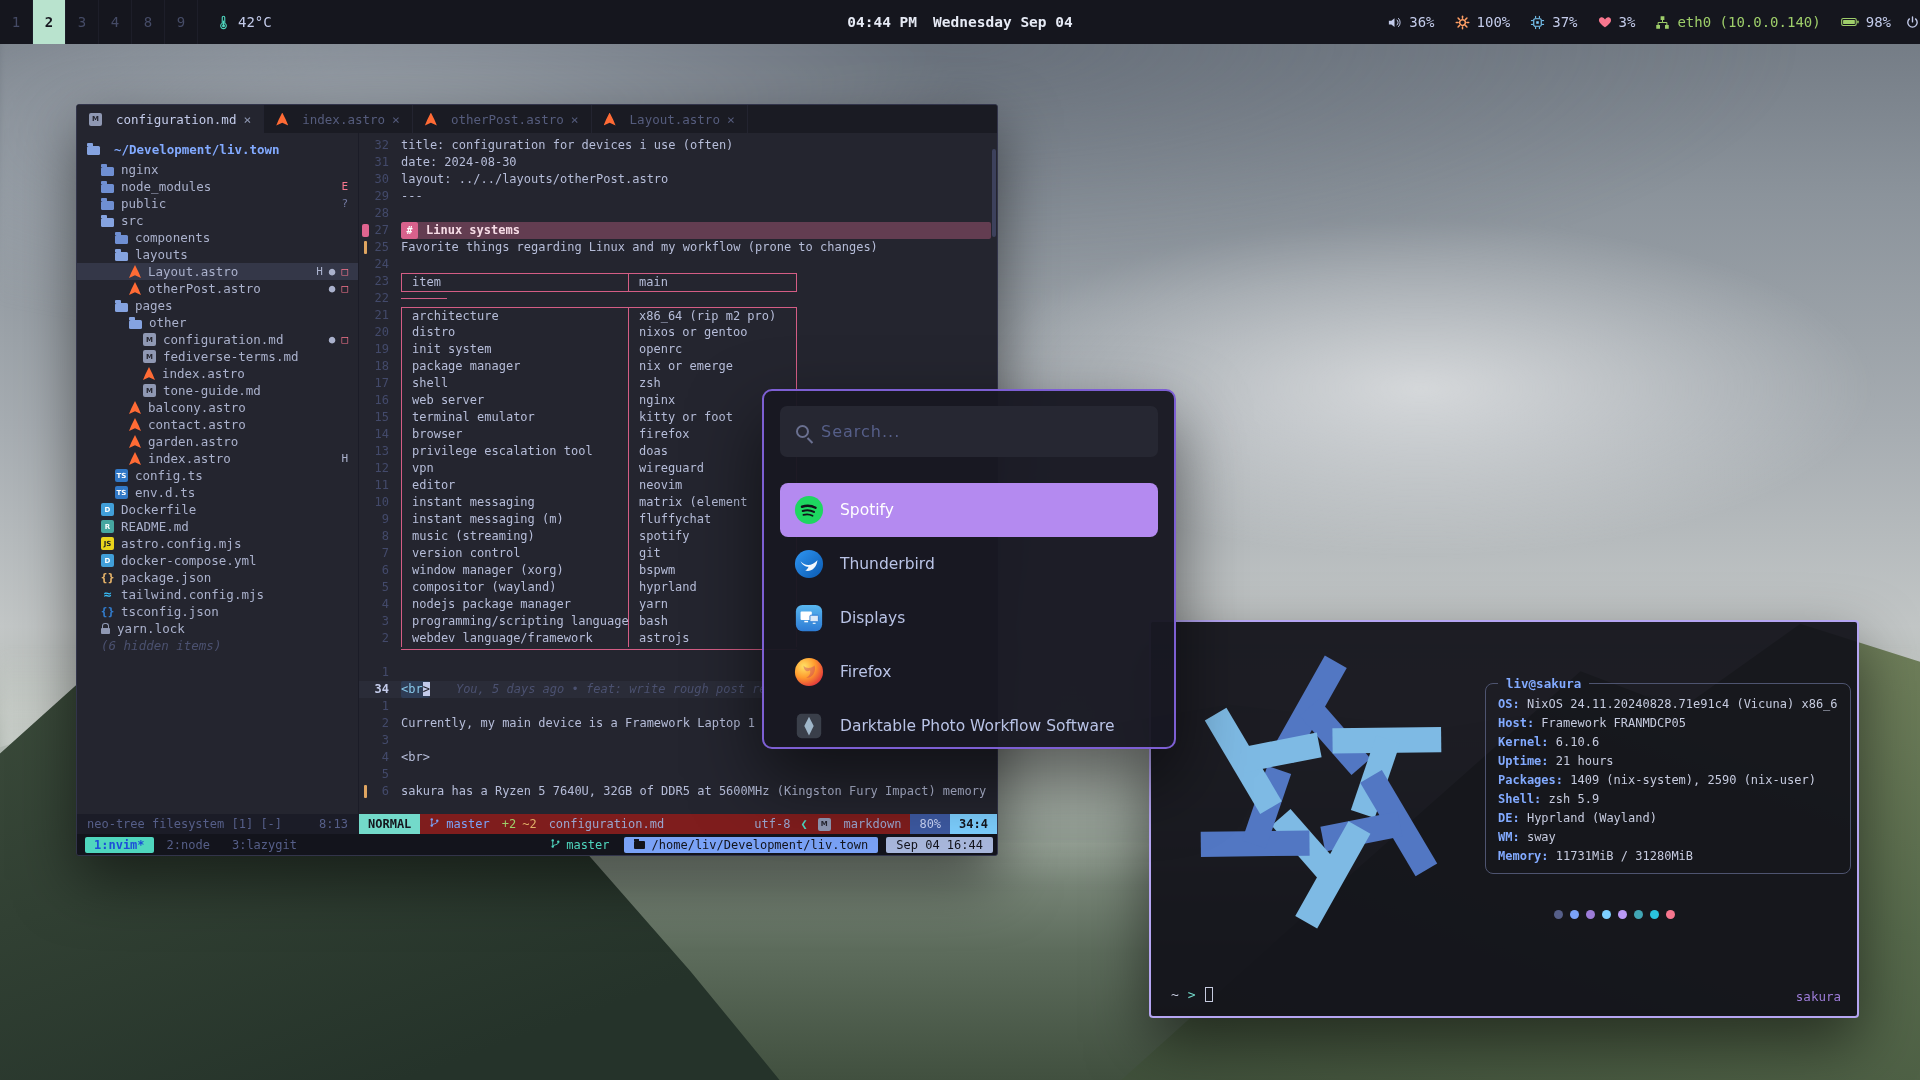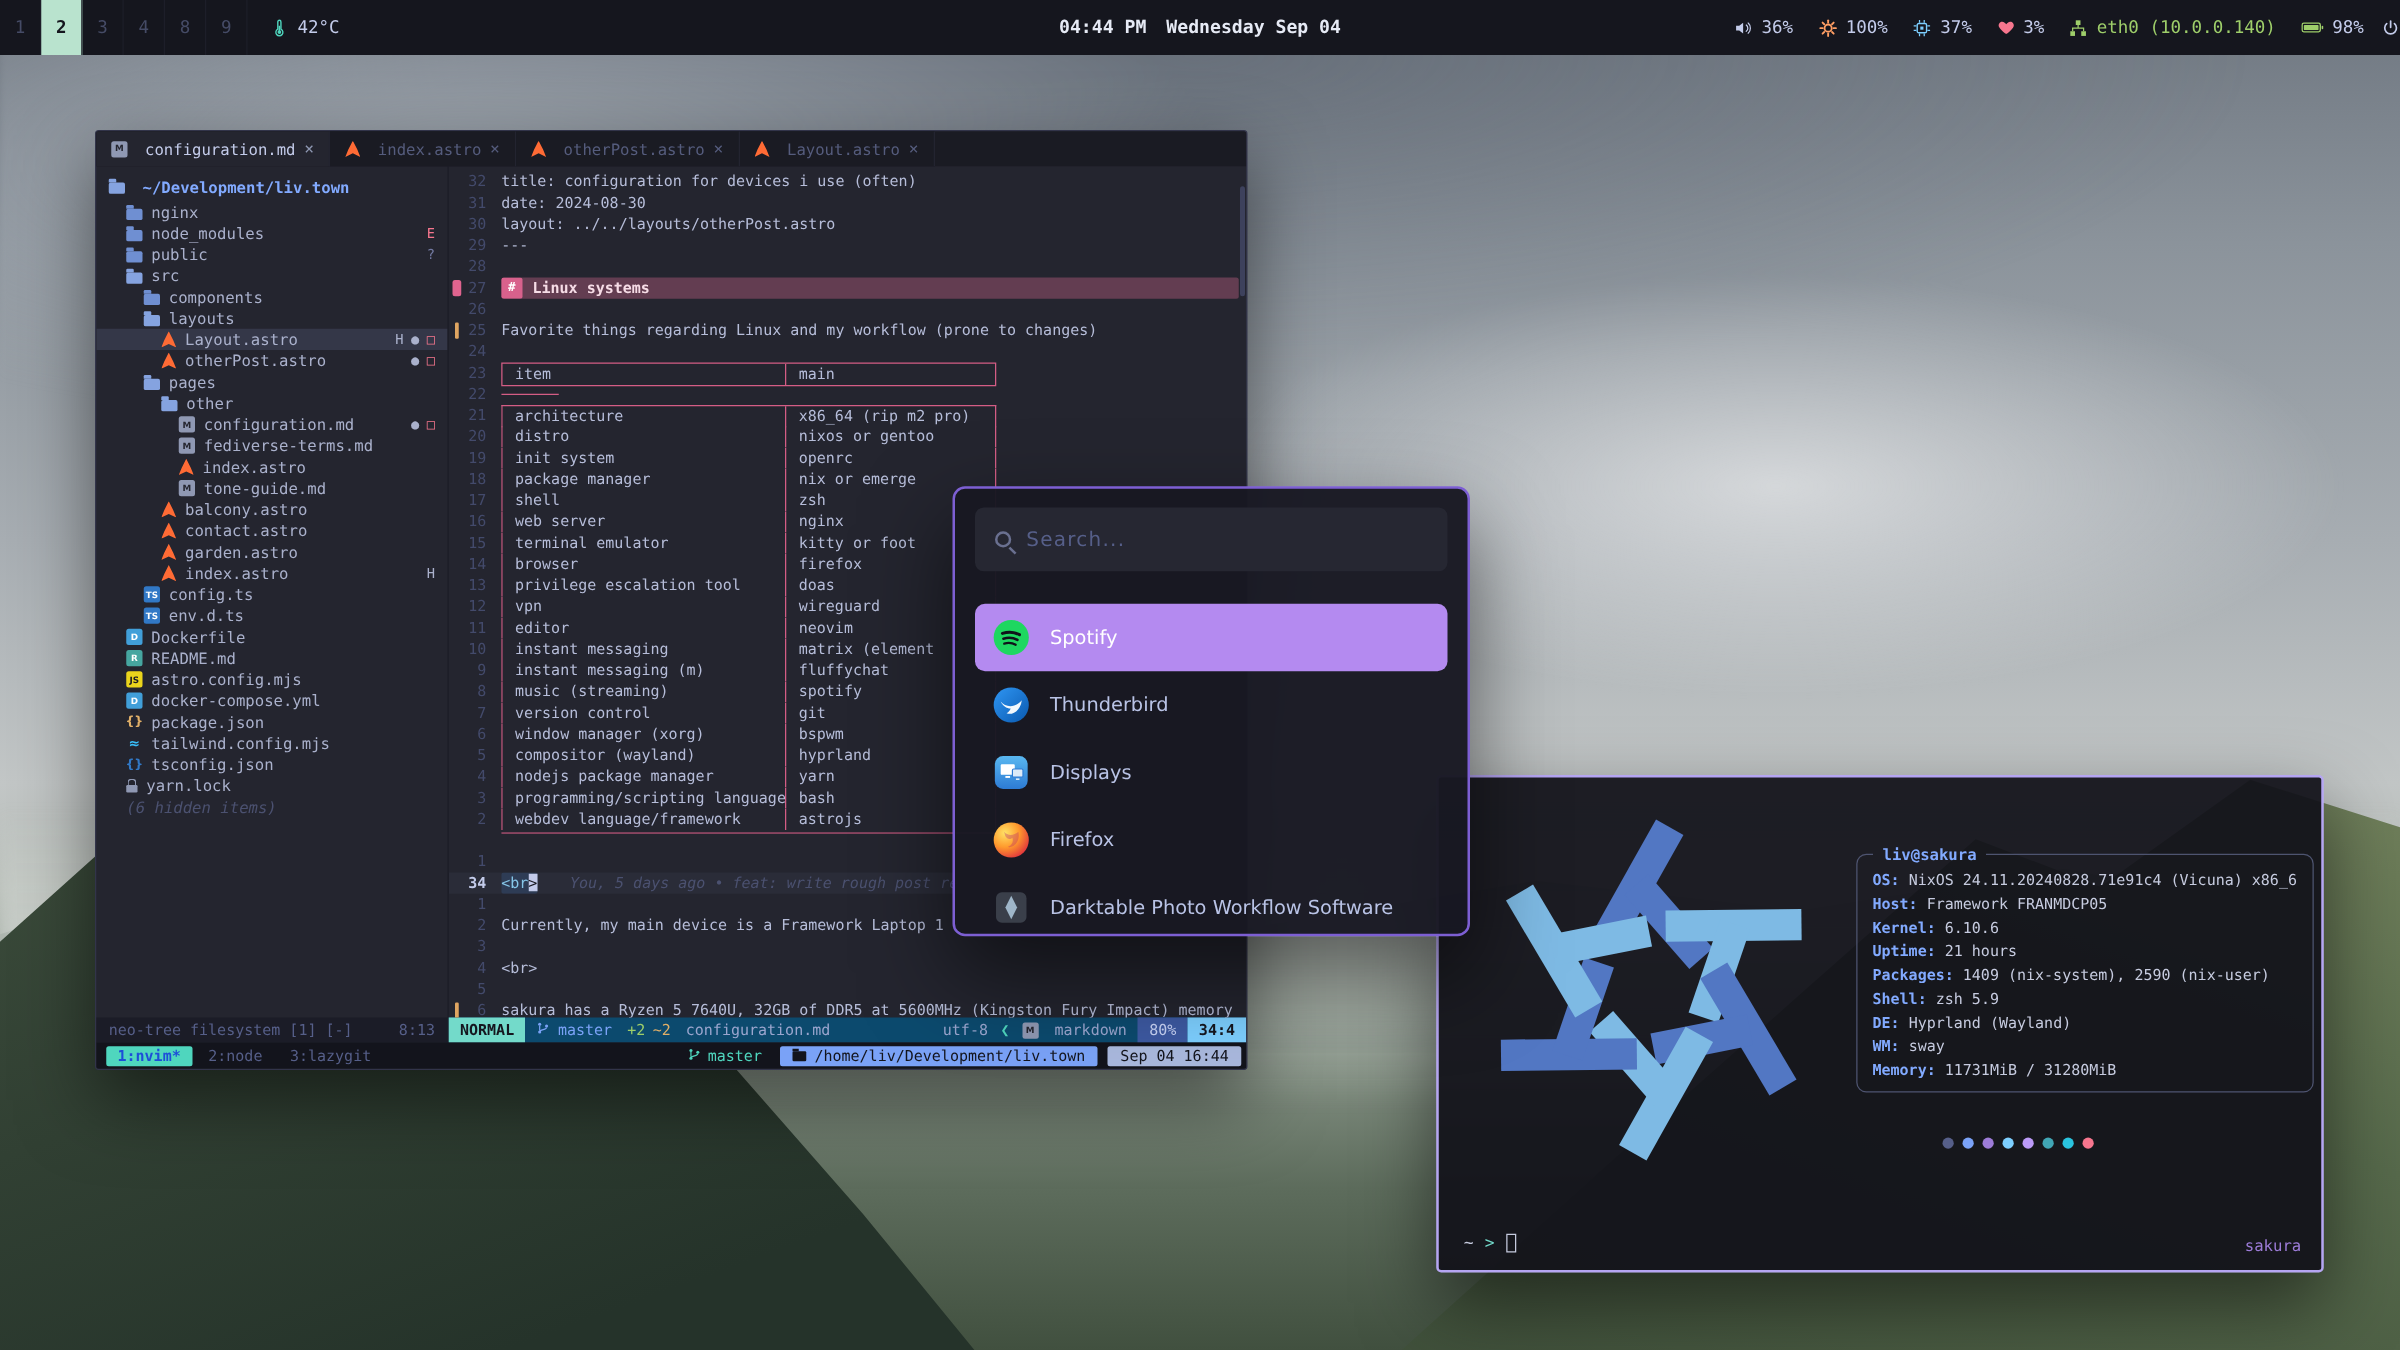--- a/index.html
+++ b/index.html
@@ -83,21 +83,21 @@
   .thead{display:inline-flex;border:1px solid var(--tbl);flex:none}
   .trowline{display:inline-flex;border-left:1px solid var(--tbl);border-right:1px solid var(--tbl);flex:none}
   .trowline.tfirst{border-top:1px solid var(--tbl)}
   .tcell{display:inline-block;padding:0 10px;overflow:hidden;white-space:pre}
   .tcell+.tcell{border-left:1px solid var(--tbl)}
   .tstub{display:inline-block;width:46px;height:9px;border-bottom:1px solid var(--tbl)}
   .tbot{display:inline-block;height:1px;background:var(--tbl);margin-top:2px}
   .brtoken{background:#2e3c55;color:#86c6e8;border-radius:2px}
   .blockcursor{background:#c3cbea;color:#15161e}
   .blame{color:#4b5170;font-style:italic;margin-left:26px}
-  .statusline{height:20px;background:#0c4a6e;display:flex;font-size:12px;flex:none}
+  .statusline{height:20px;background:#7f1d1d;display:flex;font-size:12px;flex:none}
   .seg{padding:0 9px;display:inline-flex;align-items:center;gap:6px;height:100%}
   .seg-mode{background:var(--teal);color:#15161e;font-weight:bold}
   .seg-branch{color:var(--blue)}
   .seg-added{color:var(--green);padding:0 3px}
   .seg-changed{color:#e0af68;padding:0 3px}
   .seg-file{color:#9aa5ce}
   .seg-plain{color:#9aa5ce}
   .seg-ft{color:#9aa5ce}
   .seg-sep{color:var(--teal2);padding:0 1px}
   .seg-percent{background:#3d59a1;color:#c8d3f5}
@@ -352,21 +352,20 @@
     </div>
     <div class="ecol">
       <div class="buffer" id="buffer">
         <div class="sbthumb"></div>
       <div class="brow"><span class="sign"></span><span class="lnum">32</span><span class="ltext">title: configuration for devices i use (often)</span></div>
           <div class="brow"><span class="sign"></span><span class="lnum">31</span><span class="ltext">date: 2024-08-30</span></div>
           <div class="brow"><span class="sign"></span><span class="lnum">30</span><span class="ltext">layout: ../../layouts/otherPost.astro</span></div>
           <div class="brow"><span class="sign"></span><span class="lnum">29</span><span class="ltext">---</span></div>
           <div class="brow"><span class="sign"></span><span class="lnum">28</span><span class="ltext"></span></div>
           <div class="brow"><span class="sign"><span class="sign-pill"></span></span><span class="lnum">27</span><span class="ltext lheading"><span class="h-icon">#</span><span class="h-text">Linux systems</span></span></div>
-          <div class="brow"><span class="sign"></span><span class="lnum">26</span><span class="ltext"></span></div>
           <div class="brow"><span class="sign"><span class="sign-bar"></span></span><span class="lnum">25</span><span class="ltext">Favorite things regarding Linux and my workflow (prone to changes)</span></div>
           <div class="brow"><span class="sign"></span><span class="lnum">24</span><span class="ltext"></span></div>
           <div class="brow"><span class="sign"></span><span class="lnum">23</span><span class="ltext thead"><span class="tcell" style="width: 226px;">item</span><span class="tcell" style="width: 168px;">main</span></span></div>
           <div class="brow"><span class="sign"></span><span class="lnum">22</span><span class="ltext"><span class="tstub"></span></span></div>
           <div class="brow"><span class="sign"></span><span class="lnum">21</span><span class="ltext"><span class="trowline tfirst"><span class="tcell" style="width: 226px;">architecture</span><span class="tcell" style="width: 168px;">x86_64 (rip m2 pro)</span></span></span></div>
           <div class="brow"><span class="sign"></span><span class="lnum">20</span><span class="ltext"><span class="trowline"><span class="tcell" style="width: 226px;">distro</span><span class="tcell" style="width: 168px;">nixos or gentoo</span></span></span></div>
           <div class="brow"><span class="sign"></span><span class="lnum">19</span><span class="ltext"><span class="trowline"><span class="tcell" style="width: 226px;">init system</span><span class="tcell" style="width: 168px;">openrc</span></span></span></div>
           <div class="brow"><span class="sign"></span><span class="lnum">18</span><span class="ltext"><span class="trowline"><span class="tcell" style="width: 226px;">package manager</span><span class="tcell" style="width: 168px;">nix or emerge</span></span></span></div>
           <div class="brow"><span class="sign"></span><span class="lnum">17</span><span class="ltext"><span class="trowline"><span class="tcell" style="width: 226px;">shell</span><span class="tcell" style="width: 168px;">zsh</span></span></span></div>
           <div class="brow"><span class="sign"></span><span class="lnum">16</span><span class="ltext"><span class="trowline"><span class="tcell" style="width: 226px;">web server</span><span class="tcell" style="width: 168px;">nginx</span></span></span></div>

